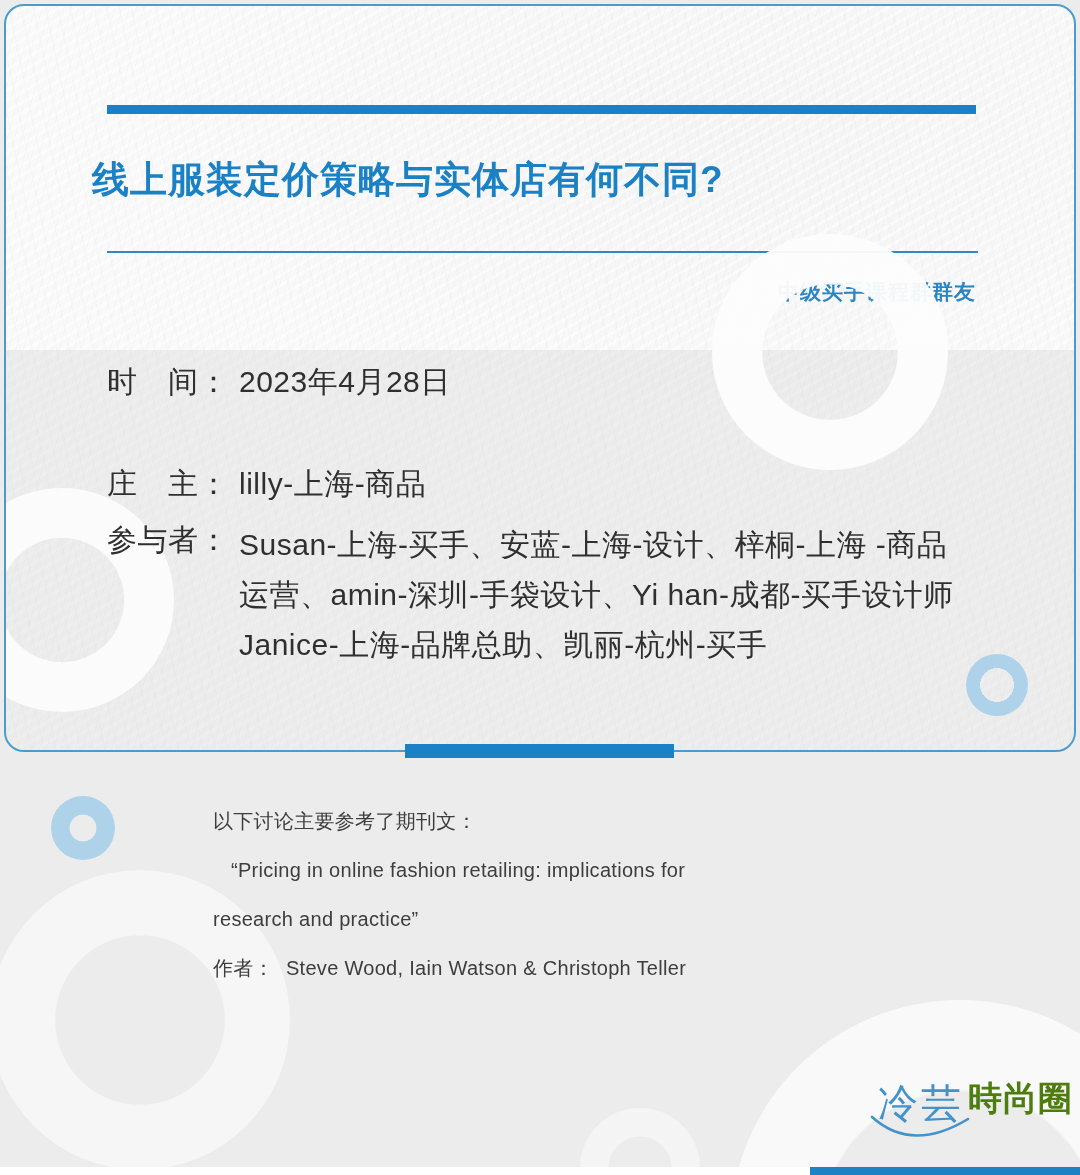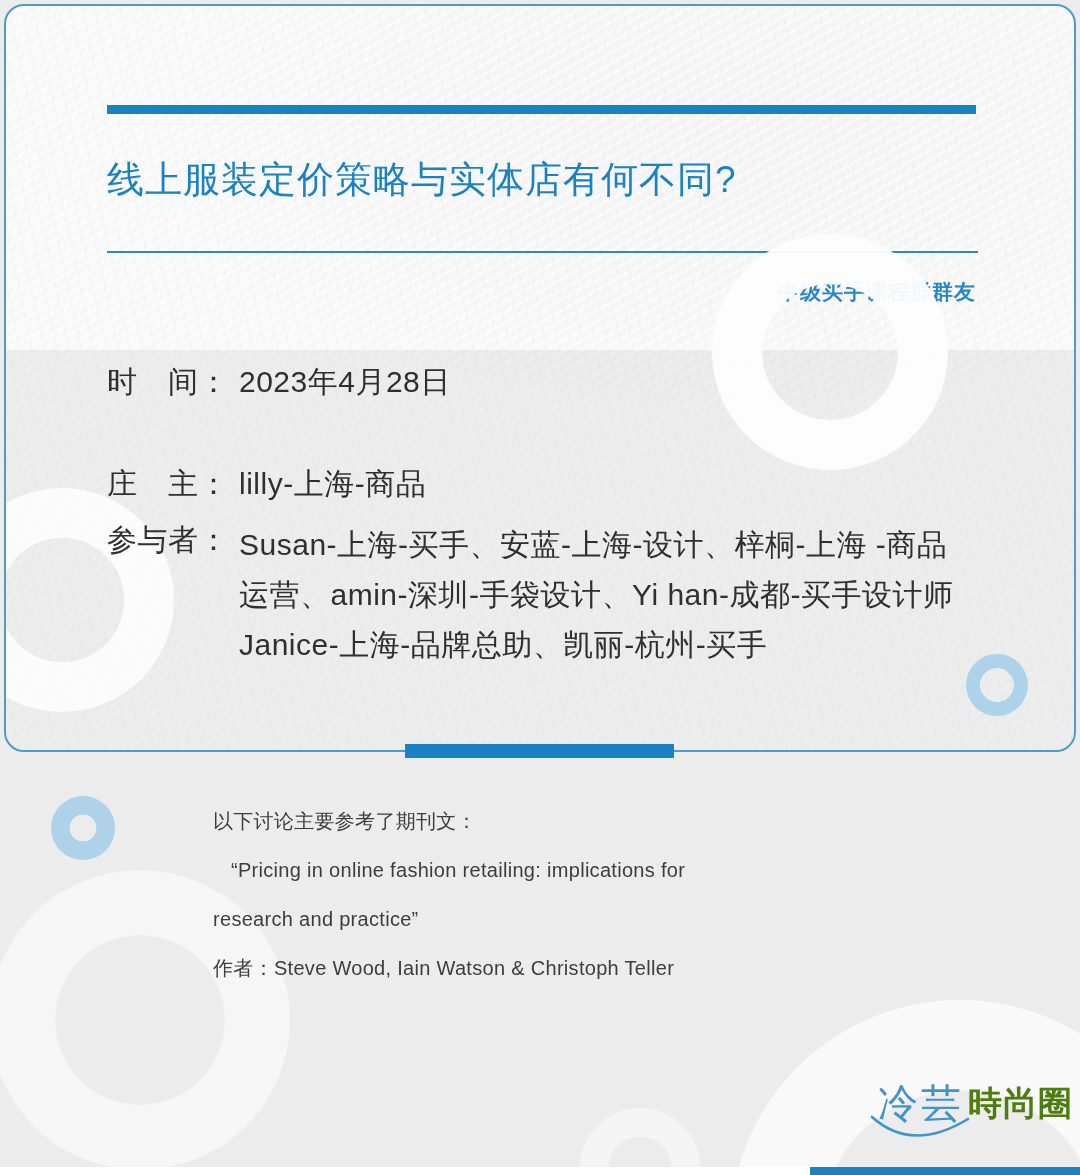--- a/index.html
+++ b/index.html
@@ -30,23 +30,23 @@
       radial-gradient(900px 420px at 68% 18%, rgba(0,0,0,0.018), transparent 70%),
       #f9f9f9;
     overflow:hidden;
   }
   .top-bar{
     position:absolute;left:101px;top:99px;
     width:869px;height:9px;
     background:var(--accent);
   }
   .title{
-    position:absolute;left:101px;top:152px;
+    position:absolute;left:86px;top:152px;
     width:900px;
-    font-size:37px;font-weight:400;
+    font-size:37px;font-weight:700;
     letter-spacing:1px;
     color:var(--accent);
     line-height:1.2;
     white-space:nowrap;
   }
   .divider{
     position:absolute;left:101px;top:245px;
     width:871px;height:2px;
     background:#2e8ac2;
   }
@@ -113,25 +113,25 @@
   }
   .reference{
     position:absolute;left:213px;top:797px;
     width:780px;
     font-size:20px;color:#3d3d3d;
     line-height:49px;
     letter-spacing:0.3px;
     z-index:3;
   }
   .reference .indent-quote{margin-left:18px;}
-  .ref-authors-label{}
+  .ref-authors-label{margin-right:12px;}
   
   .logo{
     position:absolute;left:878px;top:1076px;
-    display:flex;align-items:center;
+    display:flex;align-items:flex-start;
     z-index:4;
   }
   .logo-part1{
     position:relative;
     font-size:40px;font-weight:400;
     color:var(--logo-blue);
     letter-spacing:3px;
   }
   .logo-swoosh{
     position:absolute;left:-8px;bottom:-16px;

